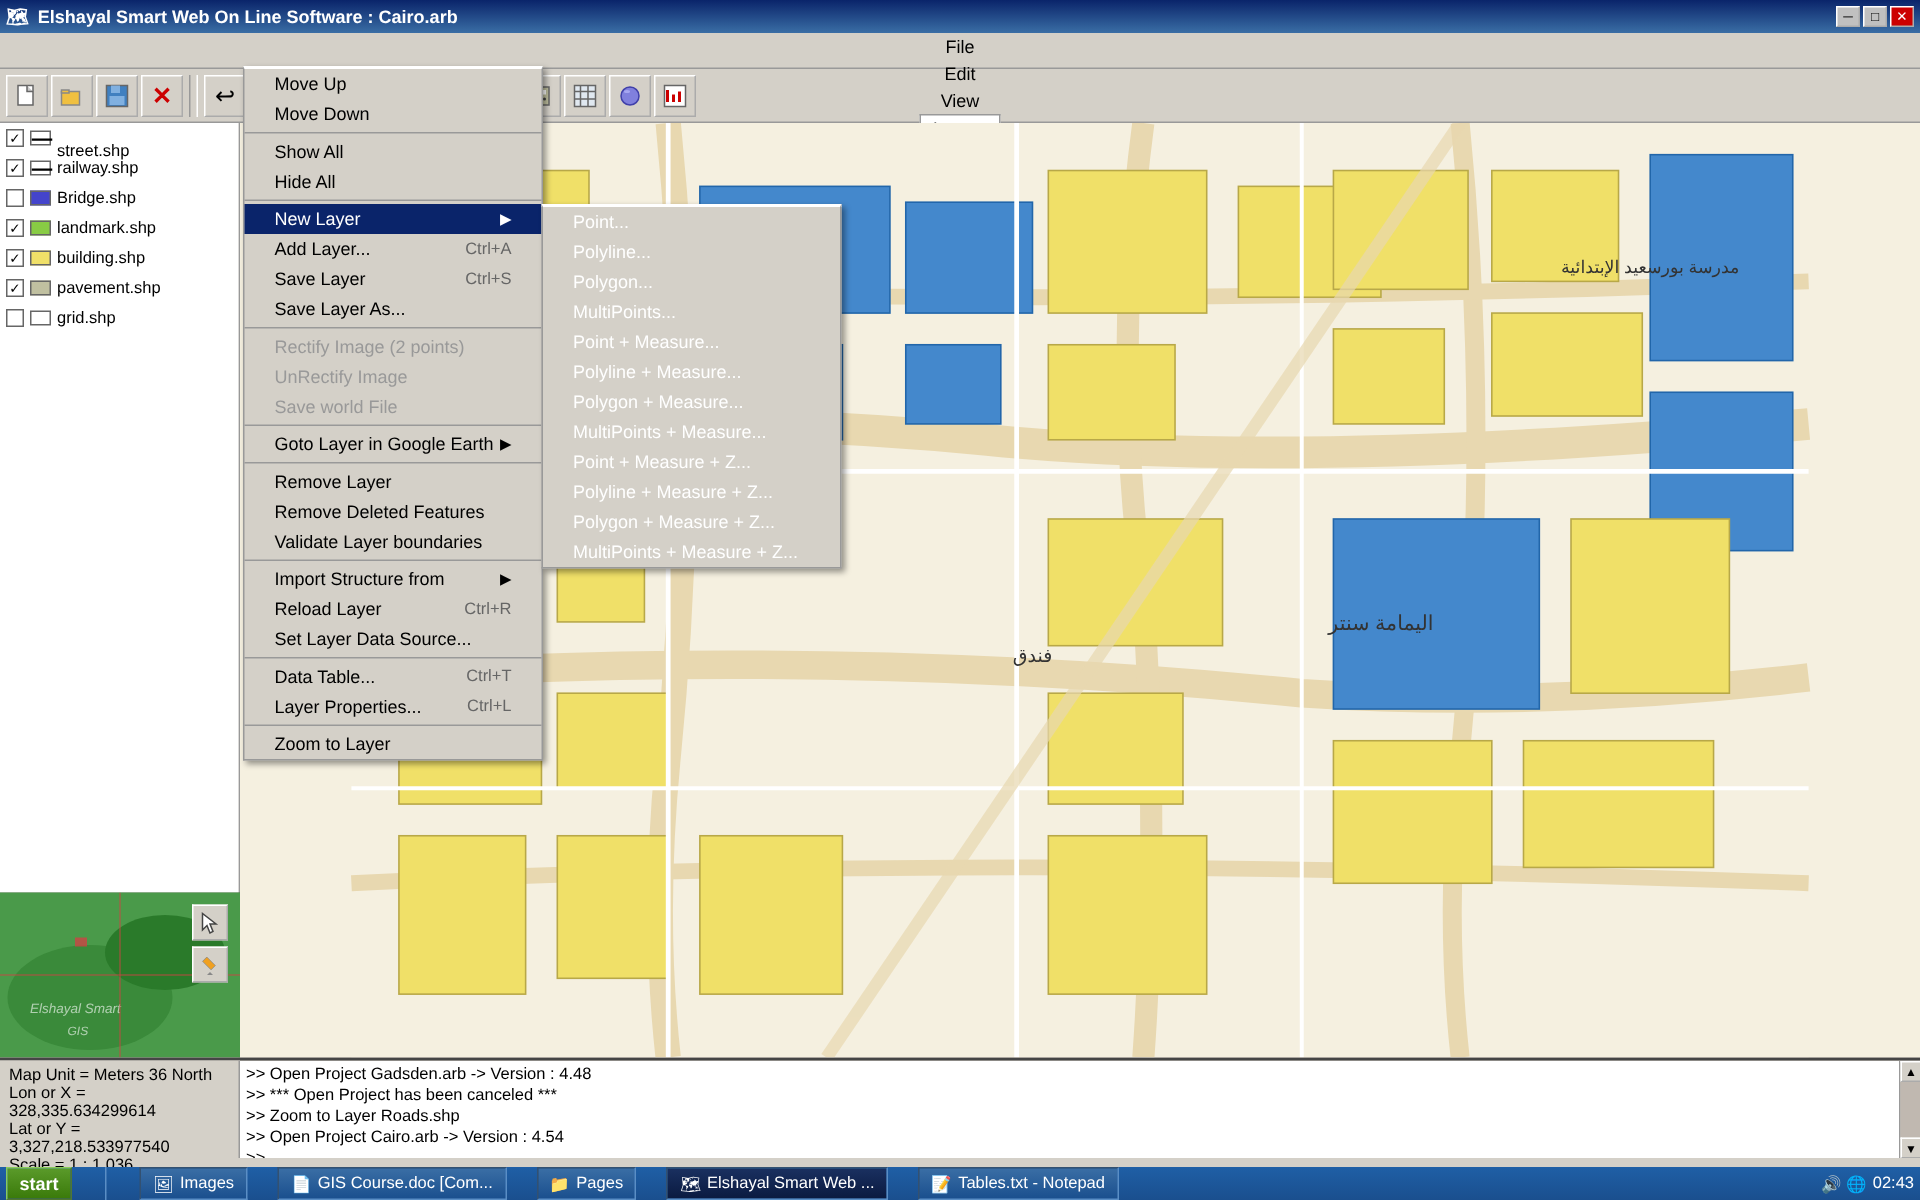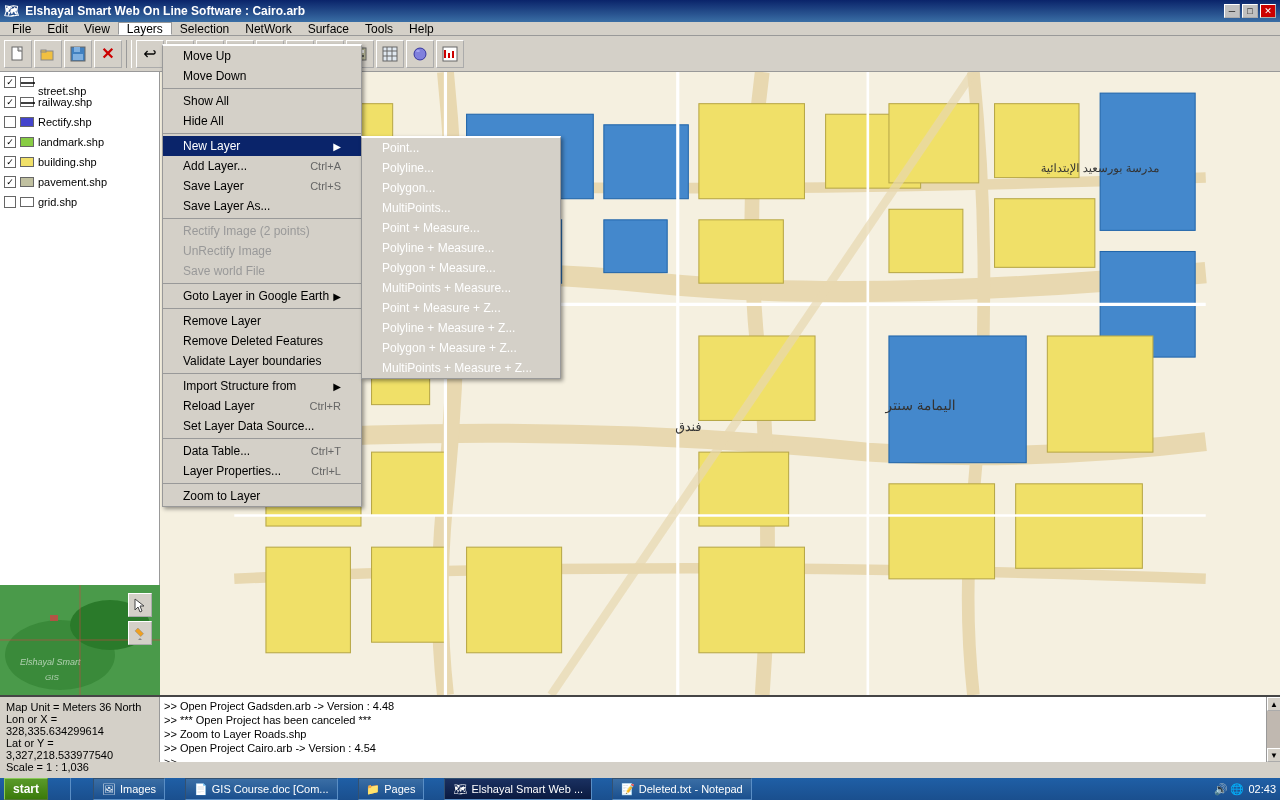--- a/index.html
+++ b/index.html
@@ -19,25 +19,26 @@
     #title-bar .window-controls { display: flex; gap: 2px; }
     #title-bar .win-btn {
       width: 16px; height: 14px; background: #c0c0c0;
       border: 1px outset #fff; cursor: pointer; font-size: 9px;
       display: flex; align-items: center; justify-content: center; color: #000;
     }
 
     
     #menu-bar {
       background: #d4d0c8;
-      height: 14px;
+      height: 24px;
       display: flex;
       align-items: center;
       border-bottom: 1px solid #999;
       padding: 0 4px;
+      flex-direction: column;
     }
     .menu-item {
       padding: 2px 8px;
       cursor: pointer;
       font-size: 12px;
       height: 100%;
       display: flex;
       align-items: center;
     }
     .menu-item.active { background: #fff; border: 1px solid #999; border-bottom: 1px solid #fff; }
@@ -297,21 +298,21 @@
           <div class="layer-item">
             <div class="layer-check">✓</div>
             <div class="layer-icon"><svg width="14" height="10">
                 <line x1="0" y1="5" x2="14" y2="5" stroke="black" stroke-width="1.5"></line>
               </svg></div>
             <span style="font-size: 11px;">railway.shp</span>
           </div>
           <div class="layer-item">
             <div class="layer-check"></div>
             <div class="layer-icon" style="background: rgb(68, 68, 204);"></div>
-            <span style="font-size: 11px;">Rectify.shp</span>
+            <span style="font-size: 11px;">Bridge.shp</span>
           </div>
           <div class="layer-item">
             <div class="layer-check">✓</div>
             <div class="layer-icon" style="background: rgb(136, 204, 68);"></div>
             <span style="font-size: 11px;">landmark.shp</span>
           </div>
           <div class="layer-item">
             <div class="layer-check">✓</div>
             <div class="layer-icon" style="background: rgb(240, 224, 104);"></div>
             <span style="font-size: 11px;">building.shp</span>
@@ -468,21 +469,21 @@
   <div class="taskbar-item">
     <span>📁</span>
     <span>Pages</span>
   </div>
   <div class="taskbar-item active">
     <span>🗺</span>
     <span>Elshayal Smart Web ...</span>
   </div>
   <div class="taskbar-item">
     <span>📝</span>
-    <span>Deleted.txt - Notepad</span>
+    <span>Tables.txt - Notepad</span>
   </div>
   <div class="taskbar-right">
     <span>🔊 🌐</span>
     <span>02:43</span>
   </div>
 </div>
 
 <div class="dropdown-menu" style="left:162px; top:44px;">
   <div class="dropdown-item">
       <span>Move Up</span>

